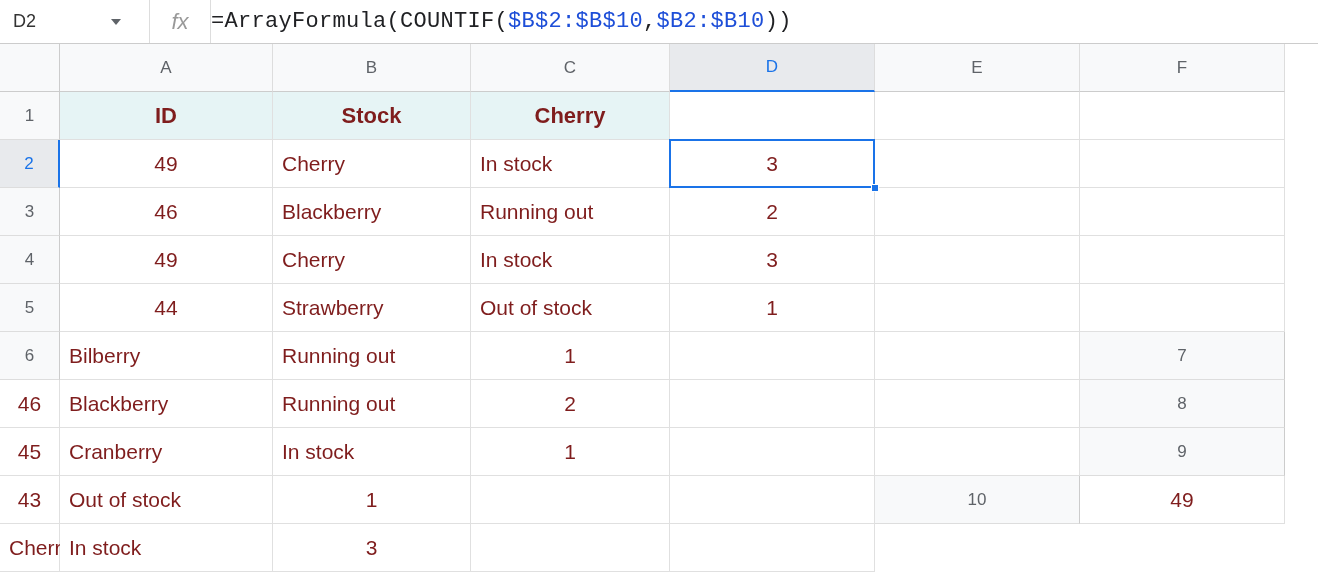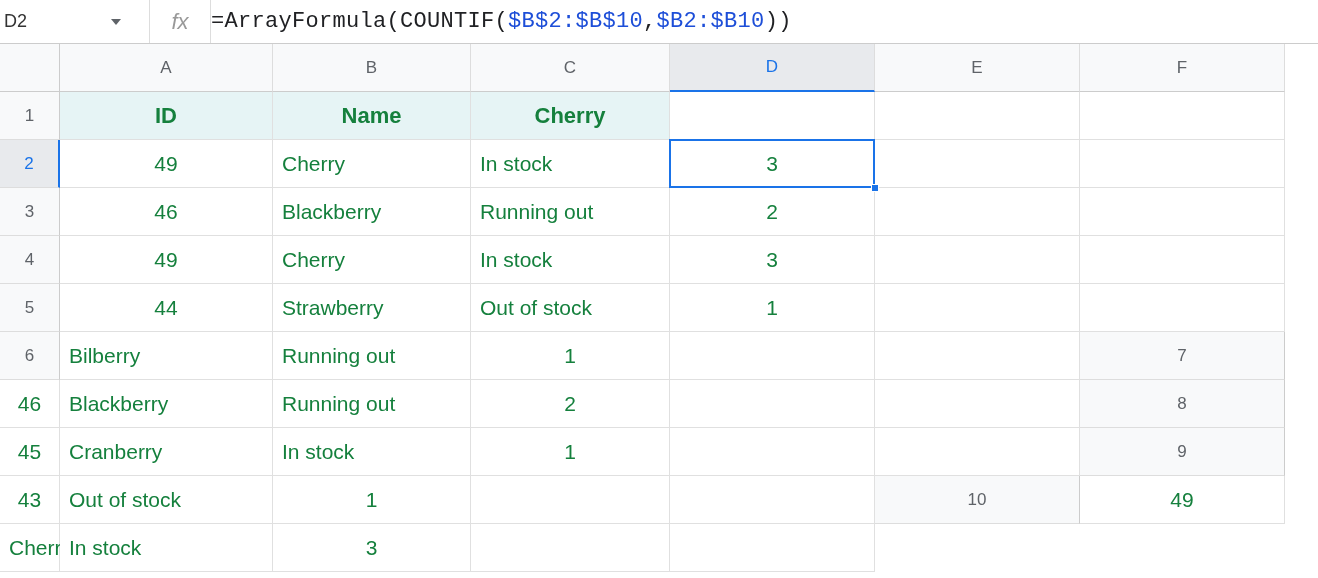--- a/index.html
+++ b/index.html
@@ -19,21 +19,21 @@
     align-items: center;
     height: 44px;
     border-bottom: 1px solid #ccc;
     background: #fff;
   }
   .name-box {
     width: 150px;
     height: 100%;
     display: flex;
     align-items: center;
-    padding-left: 4px;
+    padding-left: 13px;
     font-size: 18px;
     color: #333;
     border-right: 1px solid #ddd;
     position: relative;
   }
   .name-box-arrow {
     position: absolute;
     right: 28px;
     top: 50%;
     transform: translateY(-50%);
@@ -96,21 +96,21 @@
     background:#f8f9fa;
   }
   .row-hdr.sel { background:#e8eaed; border-right:2px solid #1a73e8; color:#1a73e8; }
   .cell {
     border-right:1px solid #e0e0e0;
     border-bottom:1px solid #e0e0e0;
     display:flex;
     align-items:center;
     padding: 0 9px;
     font-size:21px;
-    color:#15803d;
+    color:#7f1d1d;
     position:relative;
     background:#fff;
   }
   .cell.header-cell {
     background:#e6f4f5;
     font-weight:700;
     justify-content:center;
     font-size:22px;
   }
   .cell.center { justify-content:center; }
@@ -165,21 +165,21 @@
   <div class="corner"></div>
   <div class="col-hdr">A</div>
   <div class="col-hdr">B</div>
   <div class="col-hdr">C</div>
   <div class="col-hdr sel">D</div>
   <div class="col-hdr">E</div>
   <div class="col-hdr">F</div>
 
   <div class="row-hdr">1</div>
   <div class="cell header-cell">ID</div>
-  <div class="cell header-cell">Name</div>
+  <div class="cell header-cell">Stock</div>
   <div class="cell header-cell">Cherry</div>
   <div class="cell"></div>
   <div class="cell"></div>
   <div class="cell"></div>
 
   <div class="row-hdr sel">2</div>
   <div class="cell center">49</div>
   <div class="cell left">Cherry</div>
   <div class="cell left">In stock</div>
   <div class="cell center active">

